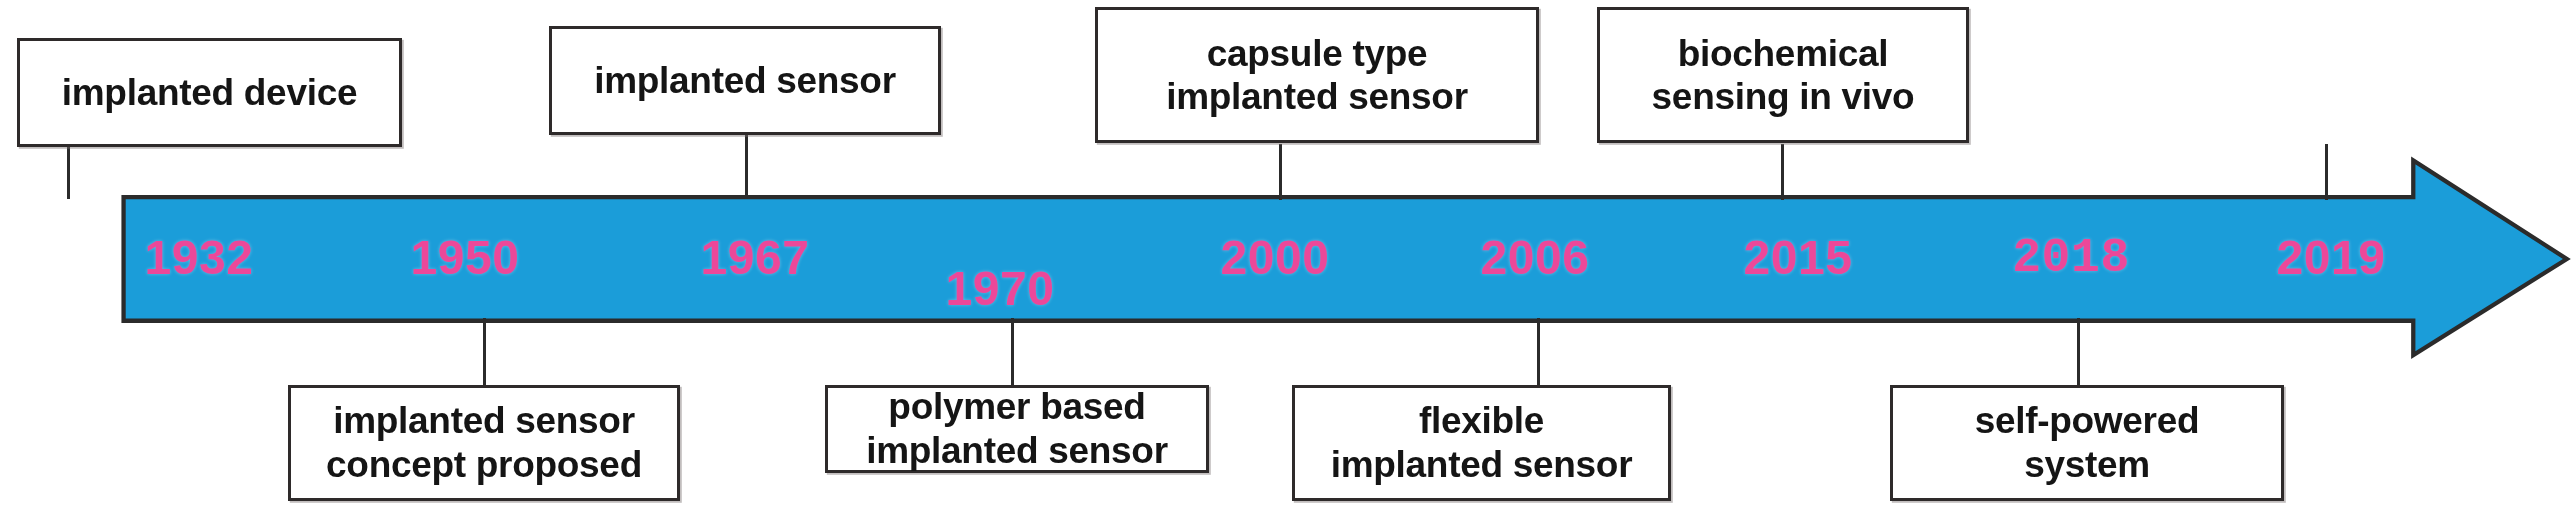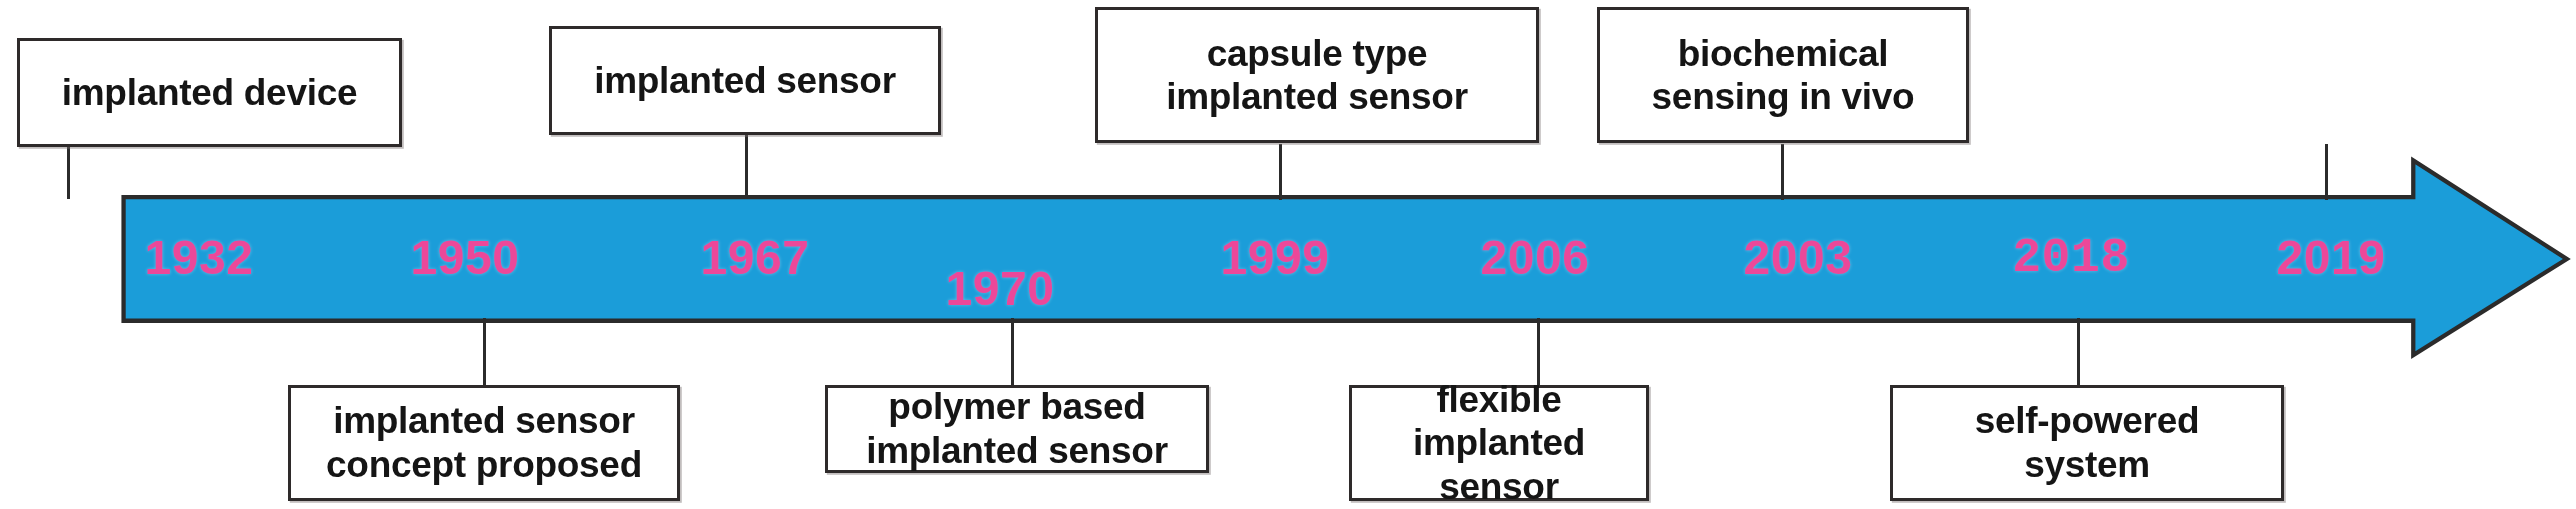--- a/index.html
+++ b/index.html
@@ -94,34 +94,34 @@
   <div class="box" style="left:288px;top:385px;width:392px;height:116px;">
     <span class="txt">implanted sensor
 concept proposed</span>
   </div>
 
   <div class="box" style="left:825px;top:385px;width:384px;height:88px;">
     <span class="txt">polymer based
 implanted sensor</span>
   </div>
 
-  <div class="box" style="left:1349px;top:385px;width:300px;height:116px;">
+  <div class="box" style="left:1292px;top:385px;width:379px;height:116px;">
     <span class="txt">flexible
 implanted sensor</span>
   </div>
 
   <div class="box" style="left:1890px;top:385px;width:394px;height:116px;">
     <span class="txt">self-powered
 system</span>
   </div>
 
   <div class="year" style="left:199px;top:234px;">1932</div>
   <div class="year" style="left:465px;top:234px;">1950</div>
   <div class="year" style="left:755px;top:234px;">1967</div>
   <div class="year" style="left:1000px;top:234px;margin-top:31px;">1970</div>
-  <div class="year" style="left:1275px;top:234px;">1999</div>
+  <div class="year" style="left:1275px;top:234px;">2000</div>
   <div class="year" style="left:1535px;top:234px;">2006</div>
-  <div class="year" style="left:1798px;top:234px;">2003</div>
+  <div class="year" style="left:1798px;top:234px;">2015</div>
   <div class="year" style="left:2071px;top:234px;font-family:Liberation Mono, monospace;">2018</div>
   <div class="year" style="left:2331px;top:234px;">2019</div>
 
 </div>
 
 
 </body></html>

